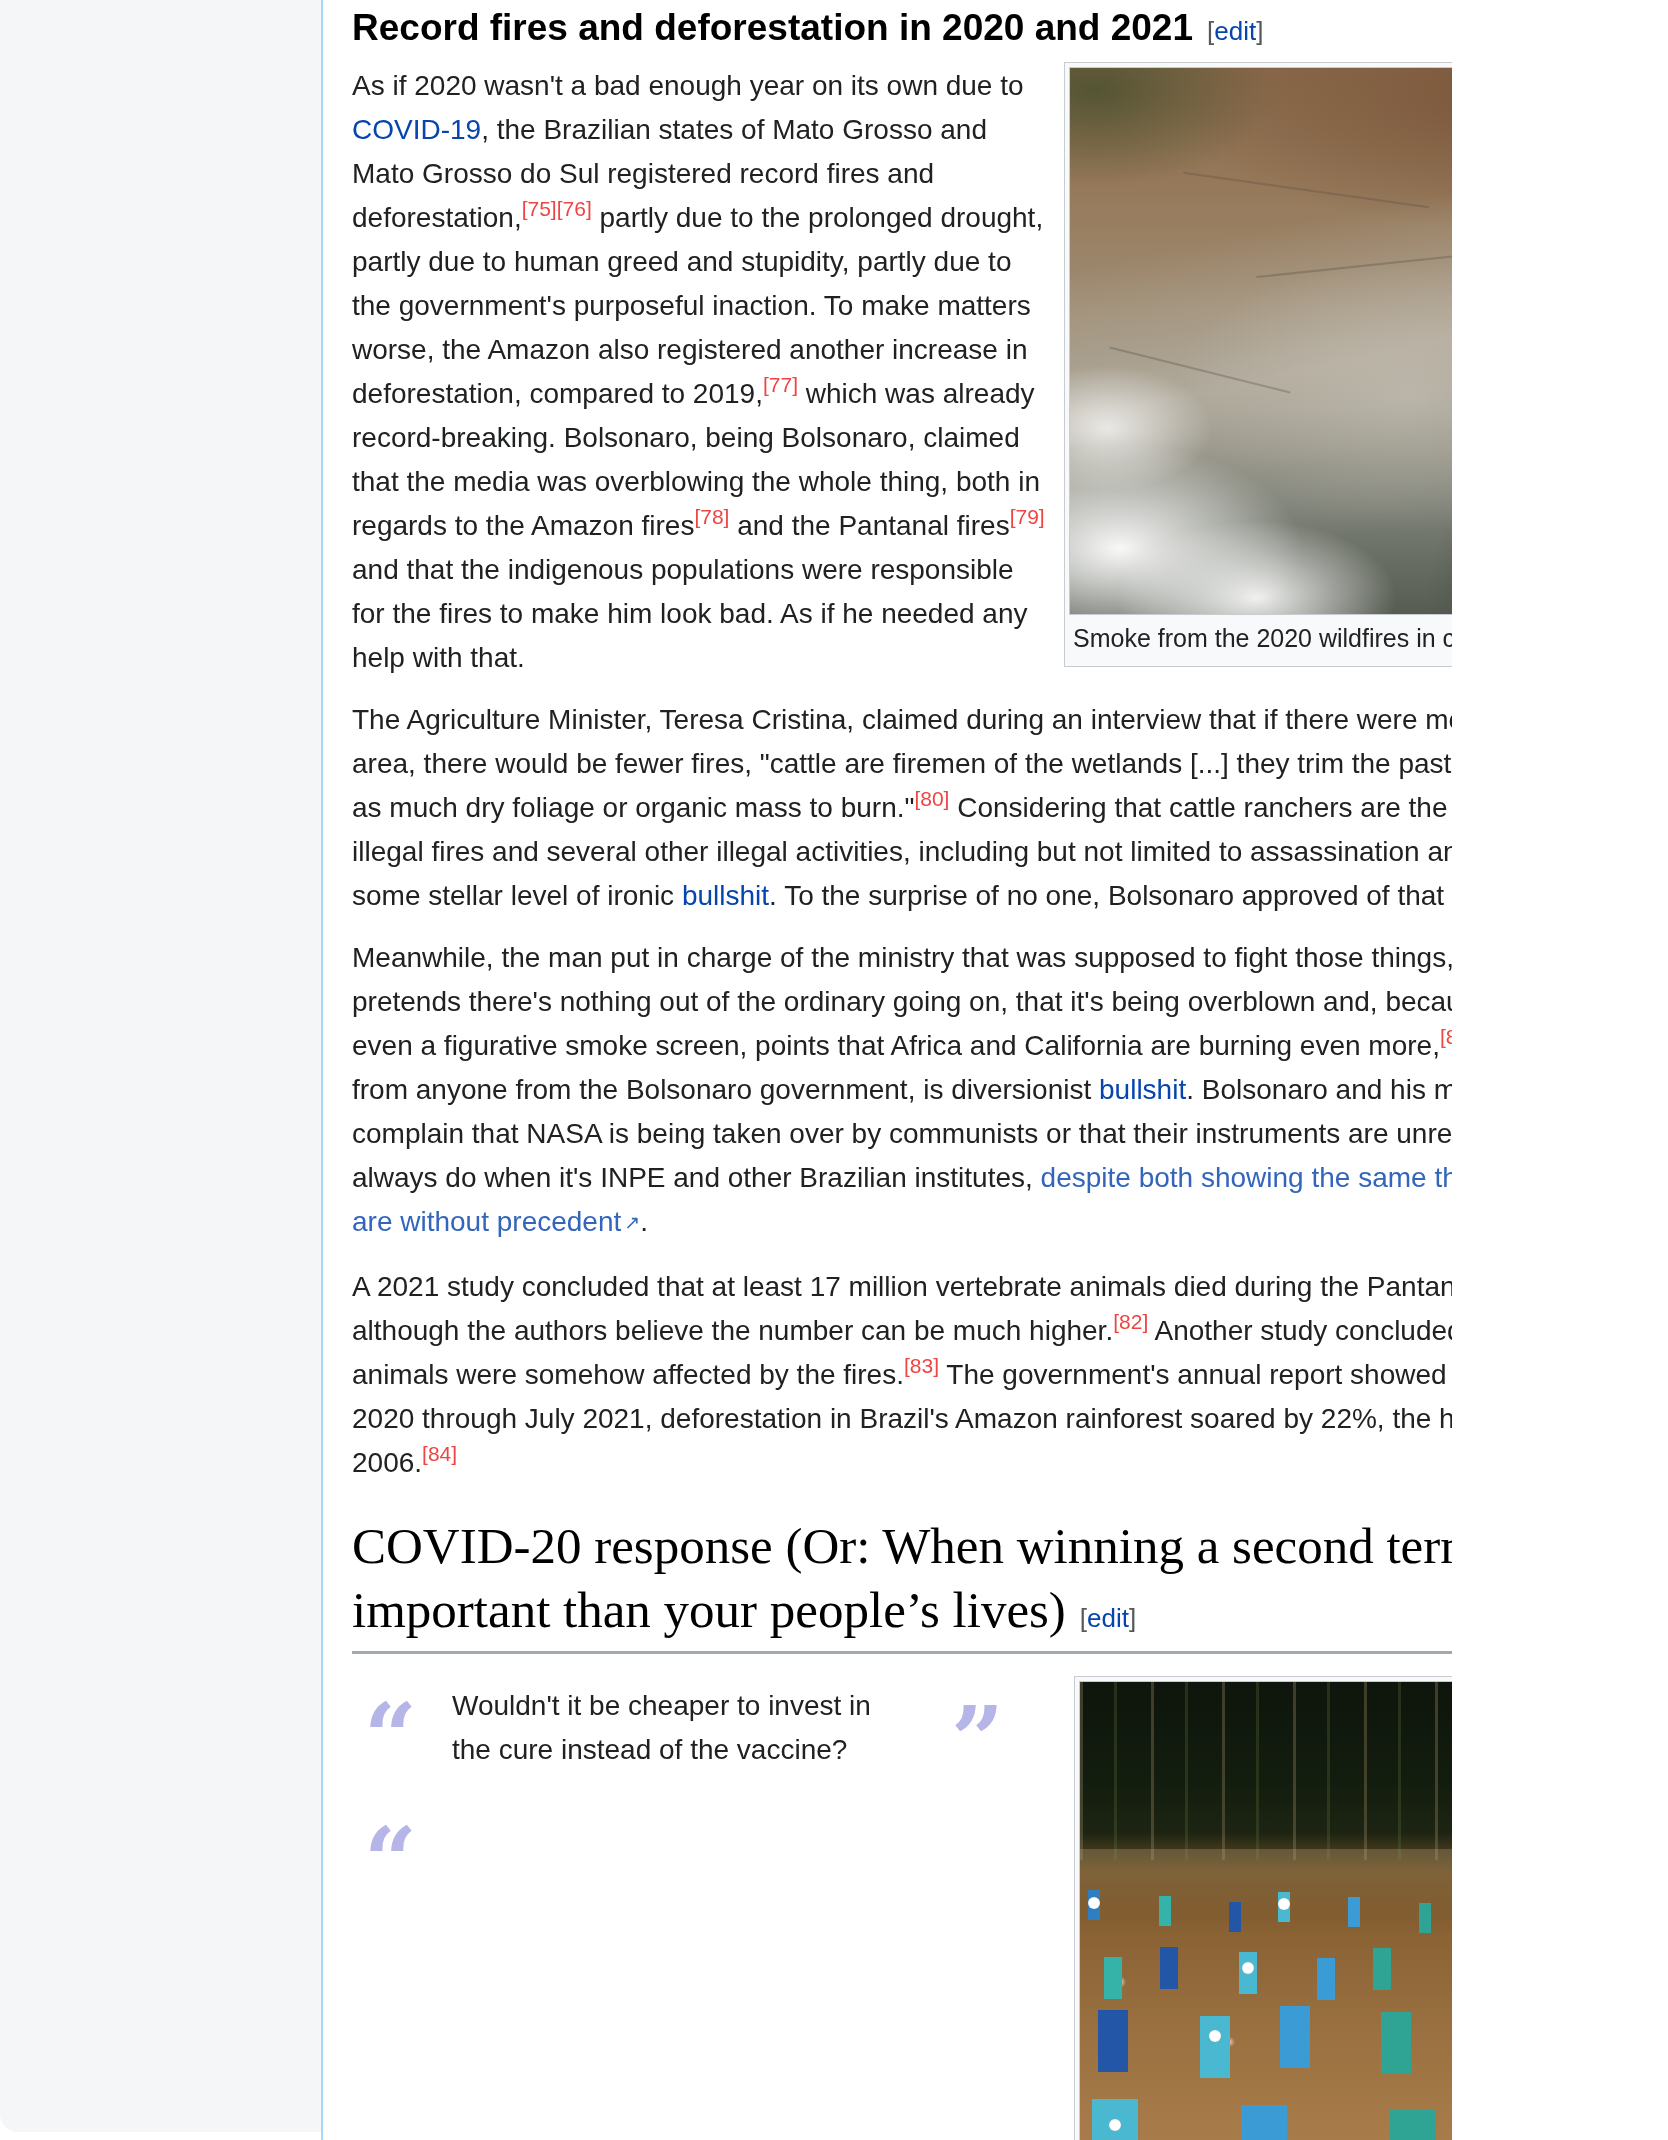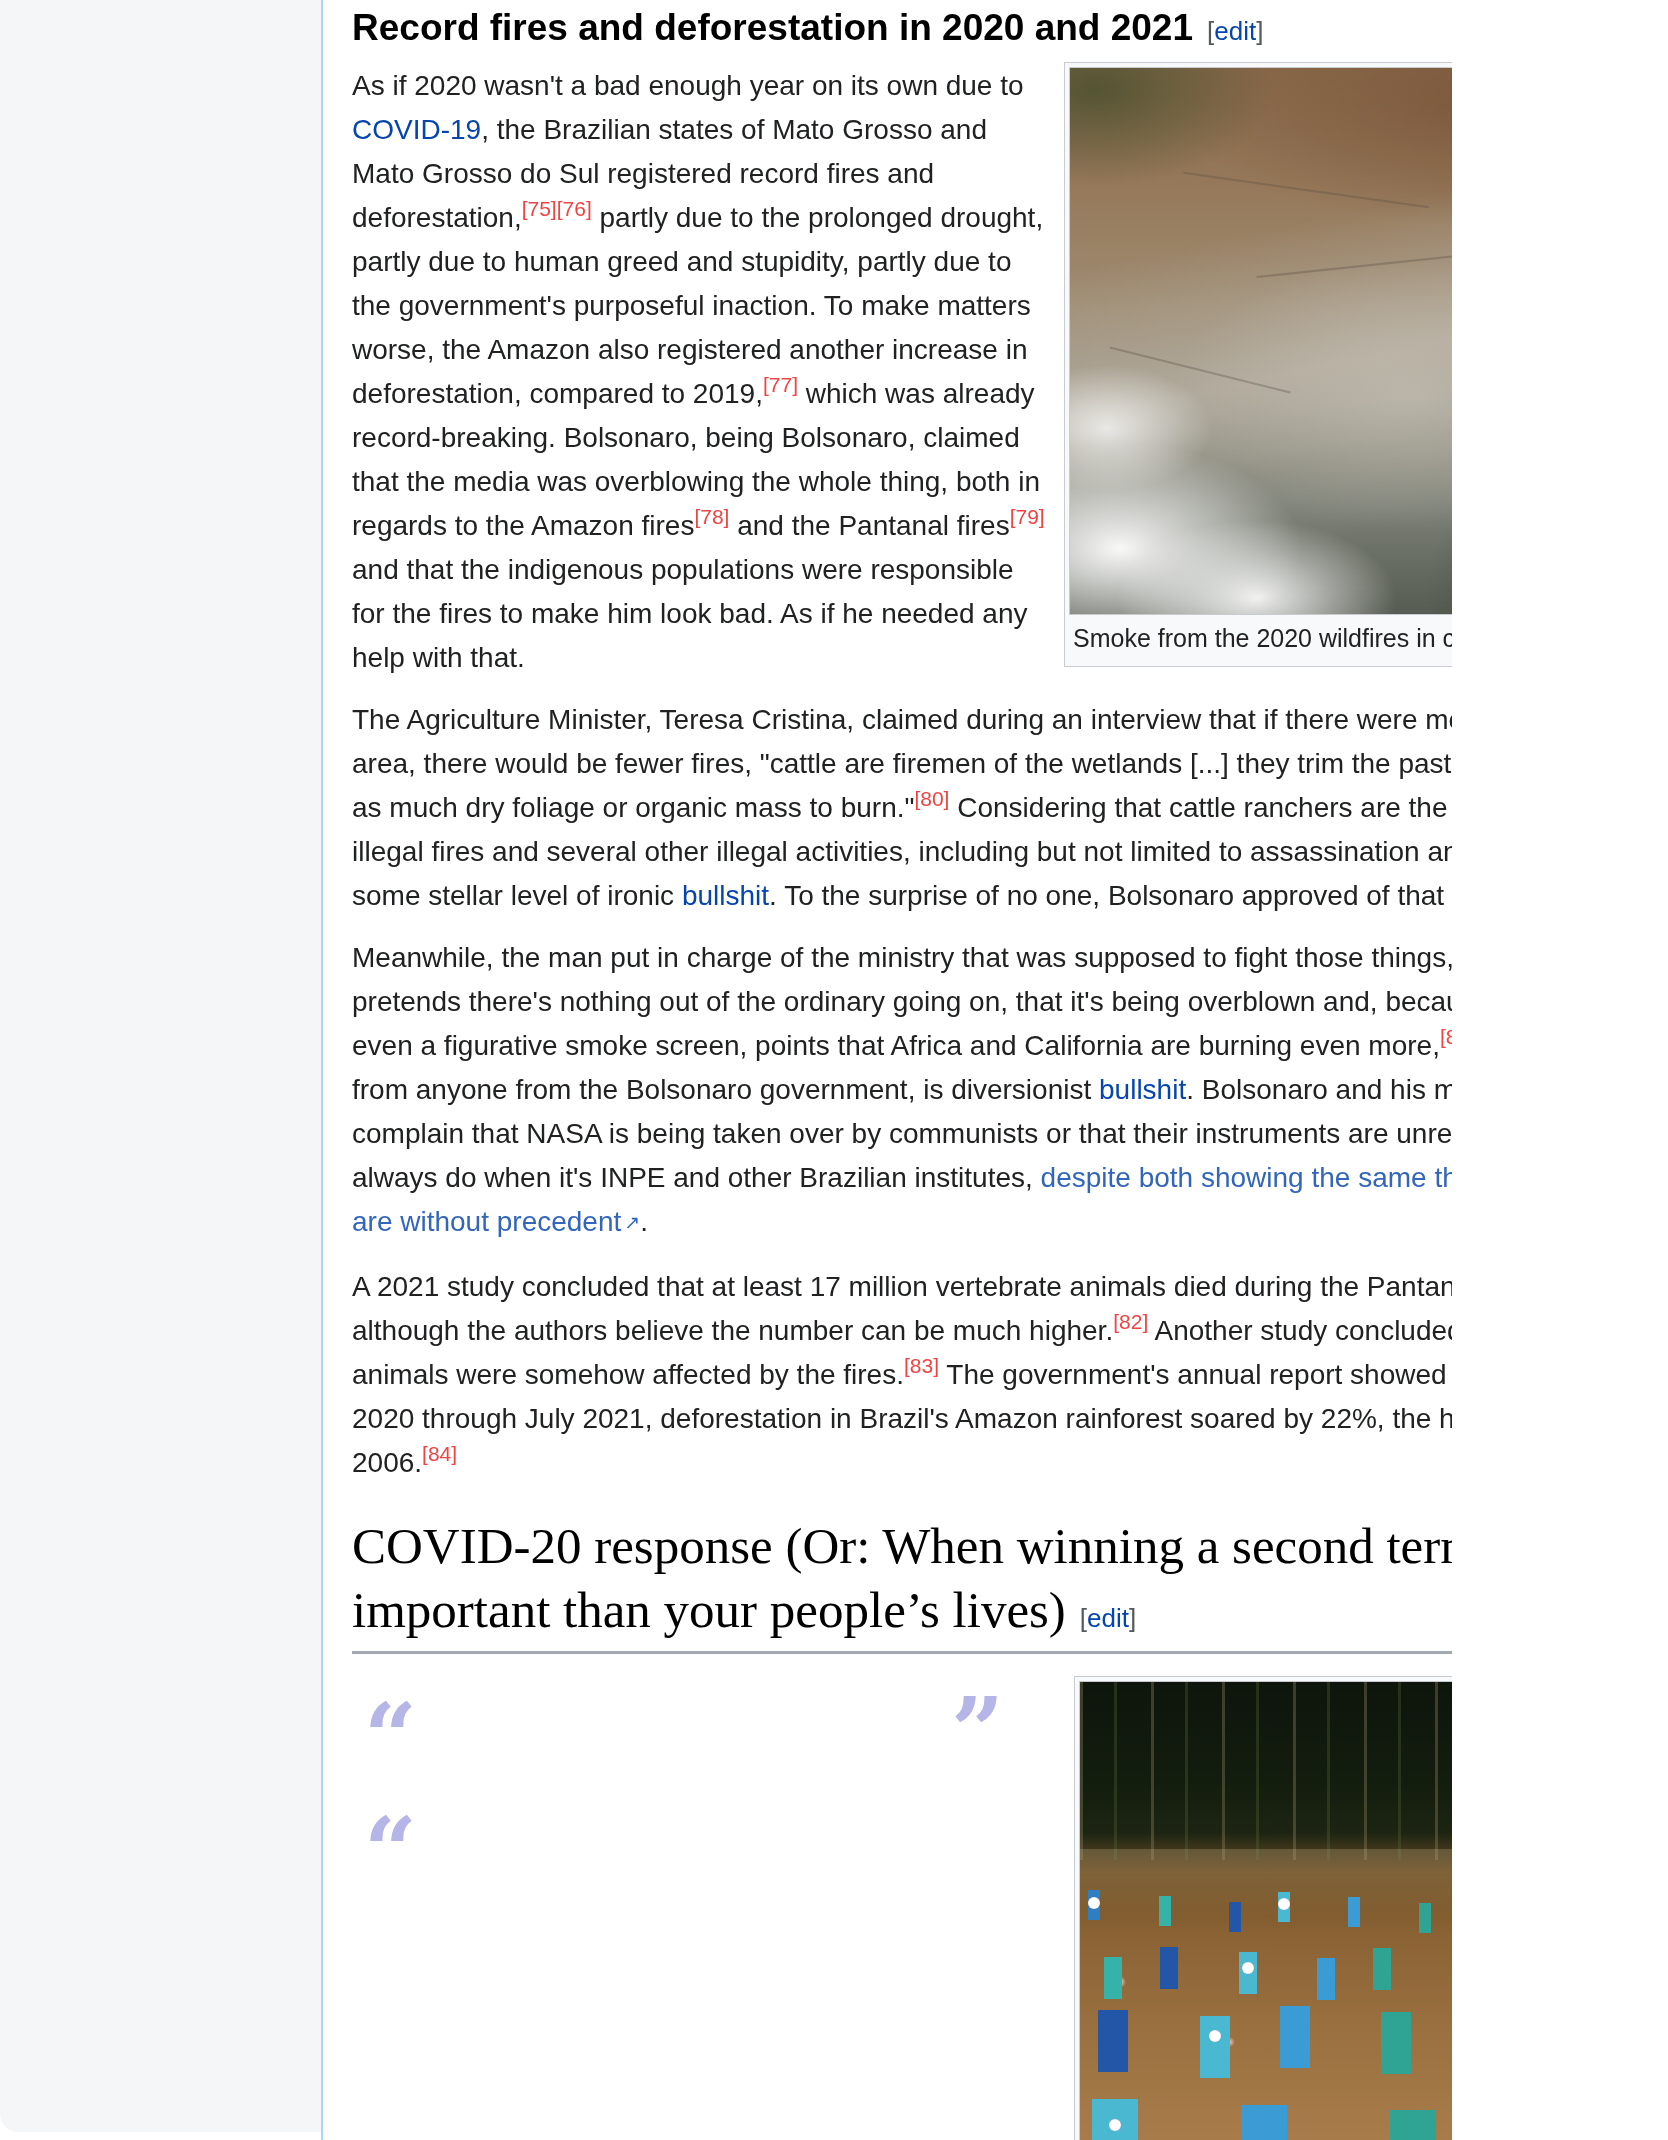--- a/index.html
+++ b/index.html
@@ -234,20 +234,21 @@
             <div class="v"></div>
             <div class="h"></div>
             <div class="flower"></div>
           </div>
         </div>
     </div>
 
     <div class="quotebox">
       <div class="q-row">
         <div class="q-open">“</div>
+        <div class="q-text">Wouldn't it be cheaper to invest in the cure instead of the vaccine?</div>
         <div class="q-close">”</div>
       </div>
     </div>
 
     <div class="quotebox">
       <div class="q-row">
         <div class="q-open">“</div>
       </div>
     </div>
 

